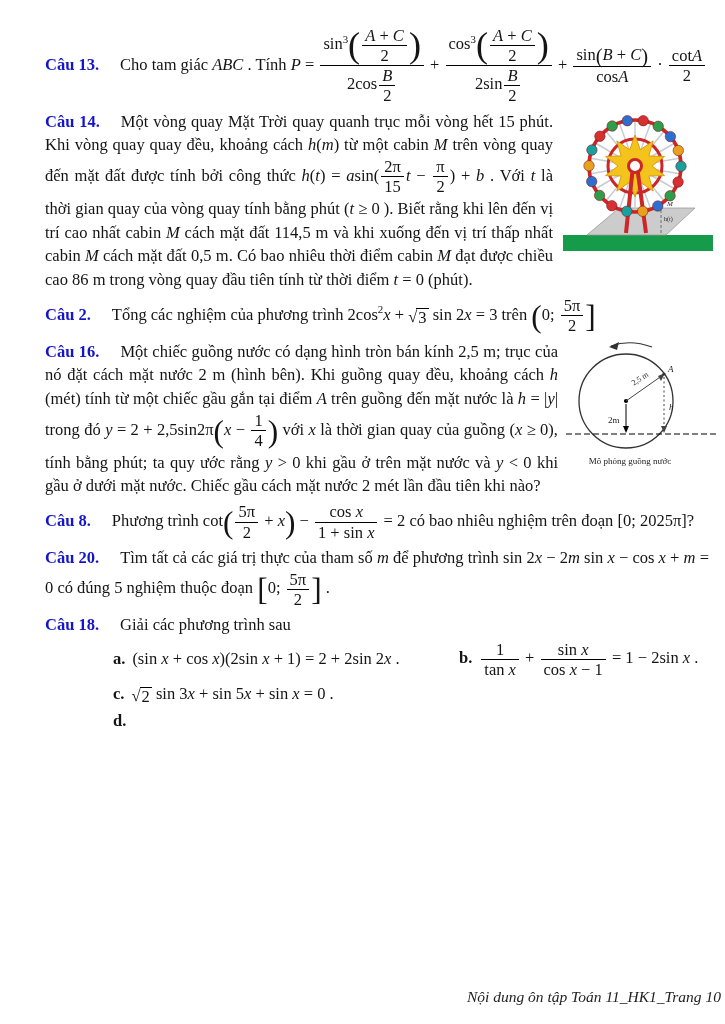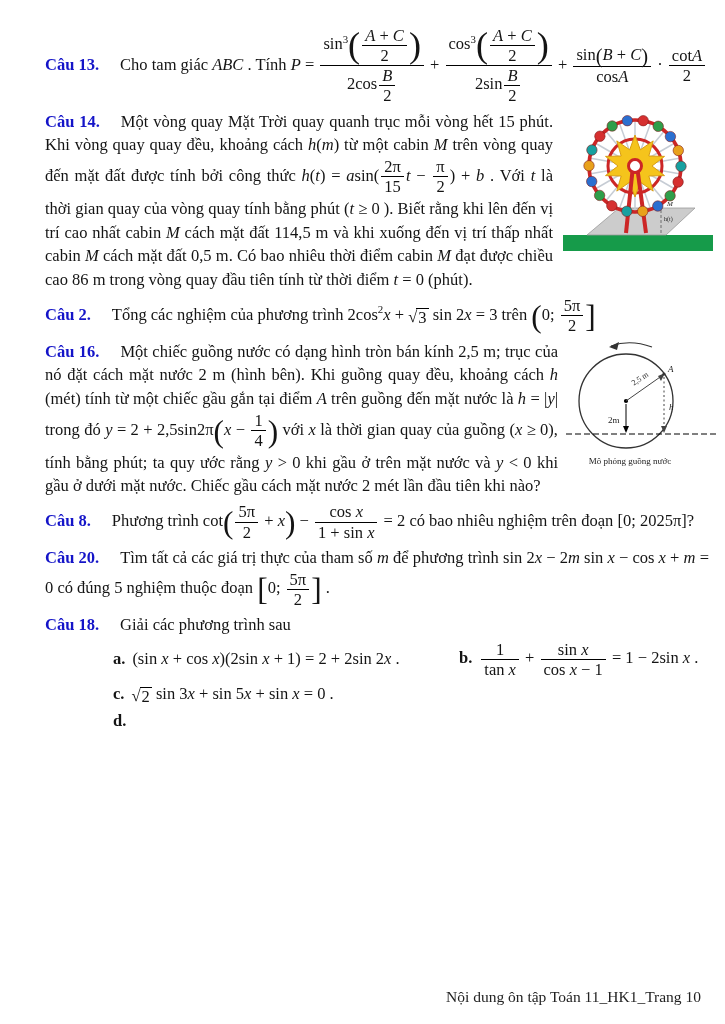--- a/index.html
+++ b/index.html
@@ -25,21 +25,21 @@
   .bigdel{vertical-align:middle;line-height:1;}
   
   .figwrap{float:right;display:block;}
   .fw-ferris{width:150px;margin:-6px -4px 2px 10px;}
   .fw-wheel{width:155px;margin:-2px -10px 2px 6px;}
   
   .q19-row{display:flex;align-items:center;padding-left:68px;margin:3px 0;}
   .q19-a{width:346px;}
   .q19-b{flex:1;}
   .q19-line{padding-left:68px;margin:3px 0;text-align:left;}
-  .footer{position:absolute;right:24px;bottom:16px;font-size:15.5px;color:#222;margin-top:46px;}
+  .footer{position:absolute;right:4px;bottom:16px;font-style:italic;font-size:15.5px;color:#222;margin-top:46px;}
 </style>
 </head>
 <body>
 
 <div class="content">
 
   <div class="q">
     <span class="qlabel">Câu 13.</span><span>Cho tam giác <span class="mi">ABC</span> . Tính <span class="mi">P</span> = <span class="frac">
           <span class="num">sin<span class="msup">3</span><span class="bigdel" style="font-size: 2.2em;">(</span><span class="frac">
               <span class="num"><span class="mi">A</span> + <span class="mi">C</span></span>

